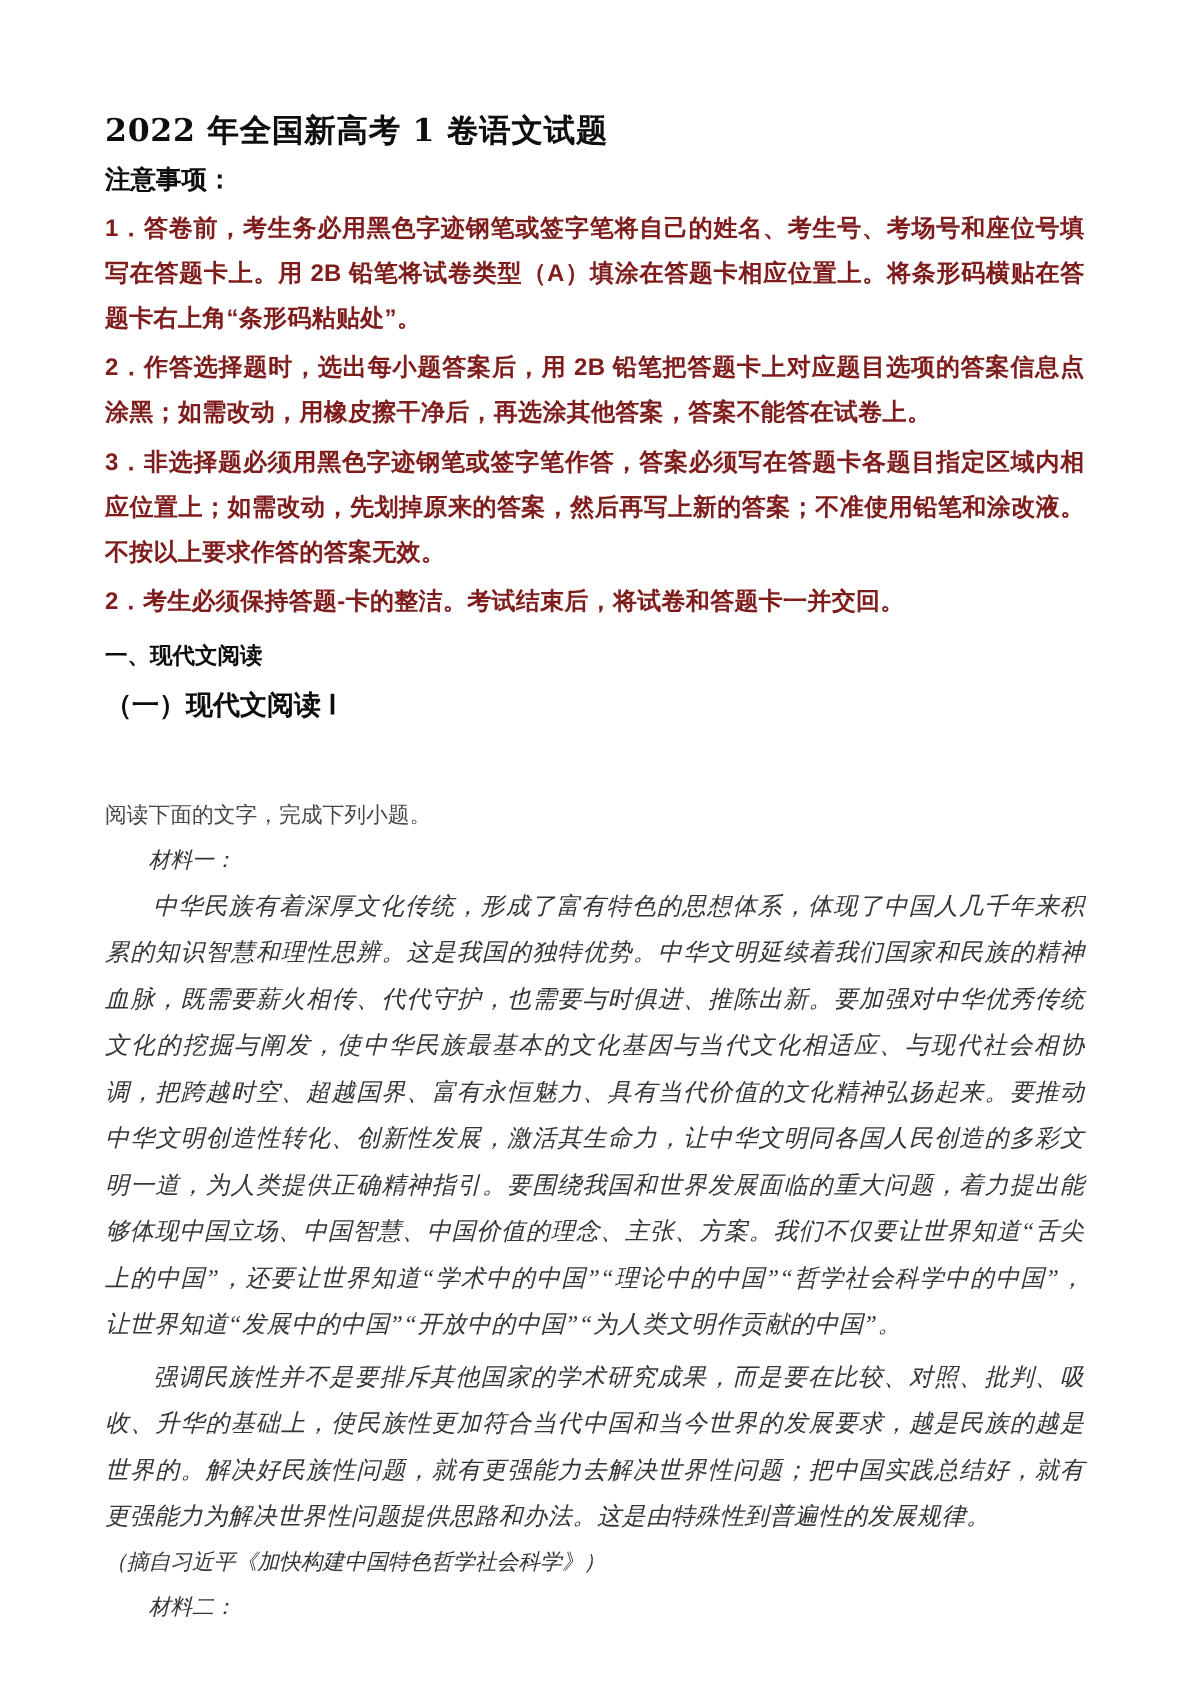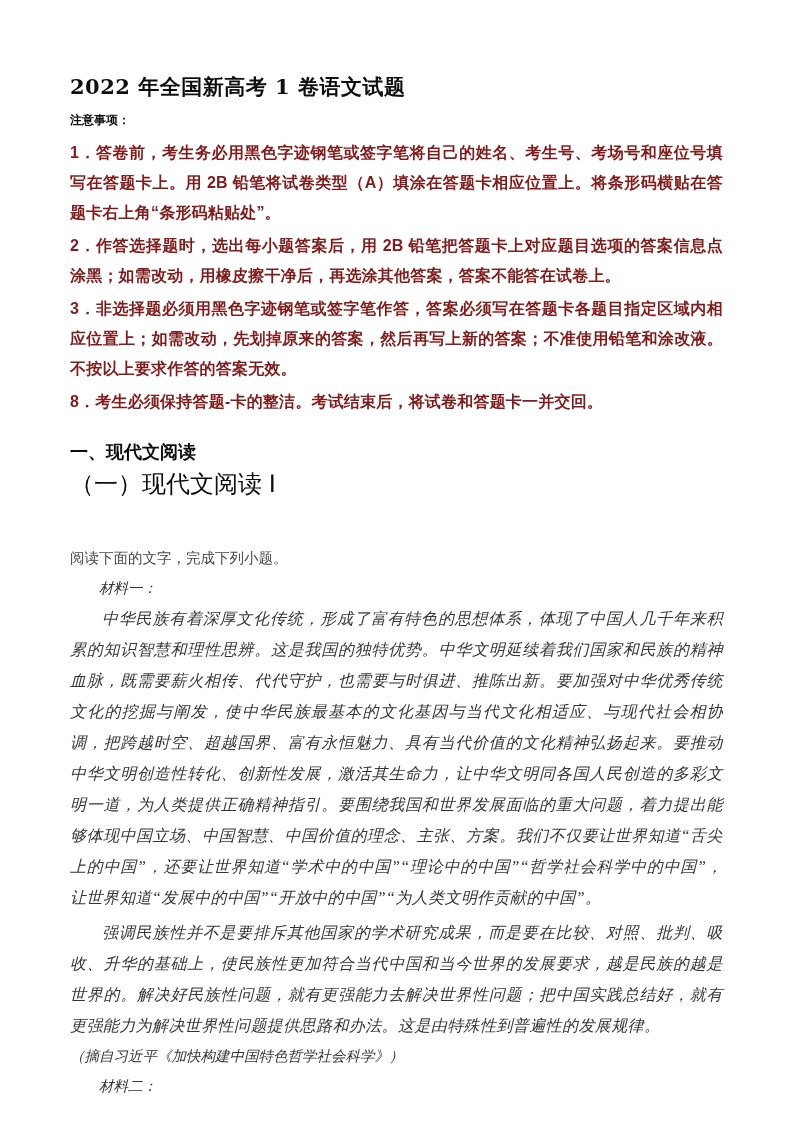--- a/index.html
+++ b/index.html
@@ -22,46 +22,46 @@
     font-weight: bold;
     font-size: 21px;
     line-height: 30px;
     letter-spacing: 0.5px;
     color: #0e0e0e;
   }
   .notice-heading {
     margin-top: 3px;
     font-family: "Liberation Sans", sans-serif;
     font-weight: bold;
-    font-size: 12px;
+    font-size: 17px;
     line-height: 30px;
     color: #0d0d0d;
   }
   .notice-item {
     font-family: "Liberation Sans", sans-serif;
     font-weight: bold;
     font-size: 16px;
     line-height: 30px;
     letter-spacing: 0.2px;
     text-align: justify;
     color: #7f1d1d;
     margin-top: 3px;
   }
   .section-heading {
-    margin-top: 19px;
+    margin-top: 5px;
     font-family: "Liberation Sans", sans-serif;
     font-weight: bold;
-    font-size: 18px;
+    font-size: 15px;
     line-height: 32px;
     color: #0d0d0d;
   }
   .subsection-heading {
     font-family: "Liberation Sans", sans-serif;
-    font-weight: normal;
-    font-size: 24px;
+    font-weight: bold;
+    font-size: 18px;
     line-height: 32px;
     color: #0d0d0d;
   }
   .instruction {
     font-family: "DejaVu Serif", serif;
     font-size: 14.5px;
     line-height: 30px;
     color: #474747;
     margin-top: 43px;
   }
@@ -98,21 +98,21 @@
 
 <div class="page">
 
   <h1 class="doc-title">2022 年全国新高考 1 卷语文试题</h1>
 
   <div>
     <p class="notice-heading">注意事项：</p>
     <p class="notice-item">1．答卷前，考生务必用黑色字迹钢笔或签字笔将自己的姓名、考生号、考场号和座位号填写在答题卡上。用 2B 铅笔将试卷类型（A）填涂在答题卡相应位置上。将条形码横贴在答题卡右上角“条形码粘贴处”。</p>
     <p class="notice-item">2．作答选择题时，选出每小题答案后，用 2B 铅笔把答题卡上对应题目选项的答案信息点涂黑；如需改动，用橡皮擦干净后，再选涂其他答案，答案不能答在试卷上。</p>
     <p class="notice-item">3．非选择题必须用黑色字迹钢笔或签字笔作答，答案必须写在答题卡各题目指定区域内相应位置上；如需改动，先划掉原来的答案，然后再写上新的答案；不准使用铅笔和涂改液。不按以上要求作答的答案无效。</p>
-    <p class="notice-item">8．考生必须保持答题-卡的整洁。考试结束后，将试卷和答题卡一并交回。</p>
+    <p class="notice-item">2．考生必须保持答题-卡的整洁。考试结束后，将试卷和答题卡一并交回。</p>
   </div>
 
   <div>
     <h2 class="section-heading">一、现代文阅读</h2>
     <h3 class="subsection-heading">（一）现代文阅读 Ⅰ</h3>
     <p class="instruction">阅读下面的文字，完成下列小题。</p>
     <p class="material-label">材料一：</p>
     <p class="body-para">中华民族有着深厚文化传统，形成了富有特色的思想体系，体现了中国人几千年来积累的知识智慧和理性思辨。这是我国的独特优势。中华文明延续着我们国家和民族的精神血脉，既需要薪火相传、代代守护，也需要与时俱进、推陈出新。要加强对中华优秀传统文化的挖掘与阐发，使中华民族最基本的文化基因与当代文化相适应、与现代社会相协调，把跨越时空、超越国界、富有永恒魅力、具有当代价值的文化精神弘扬起来。要推动中华文明创造性转化、创新性发展，激活其生命力，让中华文明同各国人民创造的多彩文明一道，为人类提供正确精神指引。要围绕我国和世界发展面临的重大问题，着力提出能够体现中国立场、中国智慧、中国价值的理念、主张、方案。我们不仅要让世界知道“舌尖上的中国”，还要让世界知道“学术中的中国”“理论中的中国”“哲学社会科学中的中国”，让世界知道“发展中的中国”“开放中的中国”“为人类文明作贡献的中国”。</p>
     <p class="body-para">强调民族性并不是要排斥其他国家的学术研究成果，而是要在比较、对照、批判、吸收、升华的基础上，使民族性更加符合当代中国和当今世界的发展要求，越是民族的越是世界的。解决好民族性问题，就有更强能力去解决世界性问题；把中国实践总结好，就有更强能力为解决世界性问题提供思路和办法。这是由特殊性到普遍性的发展规律。</p>
     <p class="citation">（摘自习近平《加快构建中国特色哲学社会科学》）</p>

